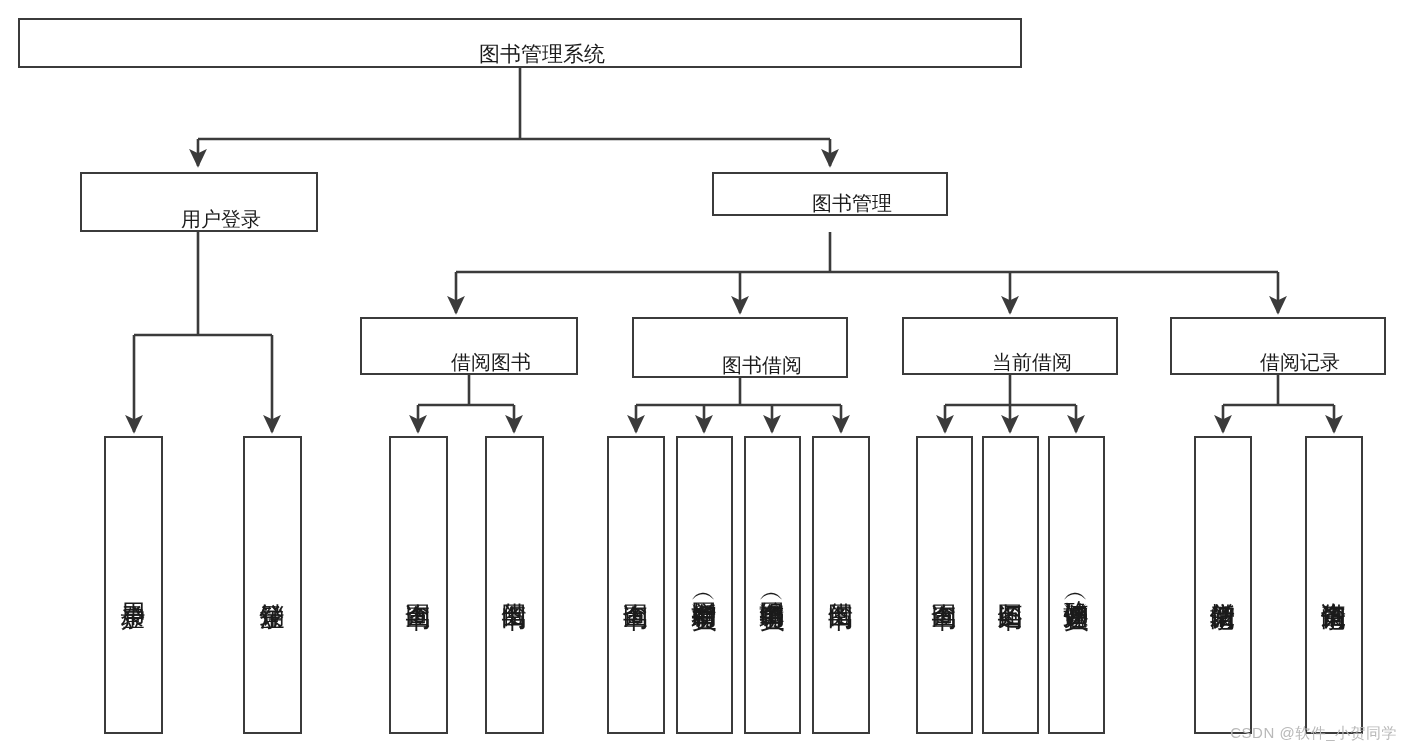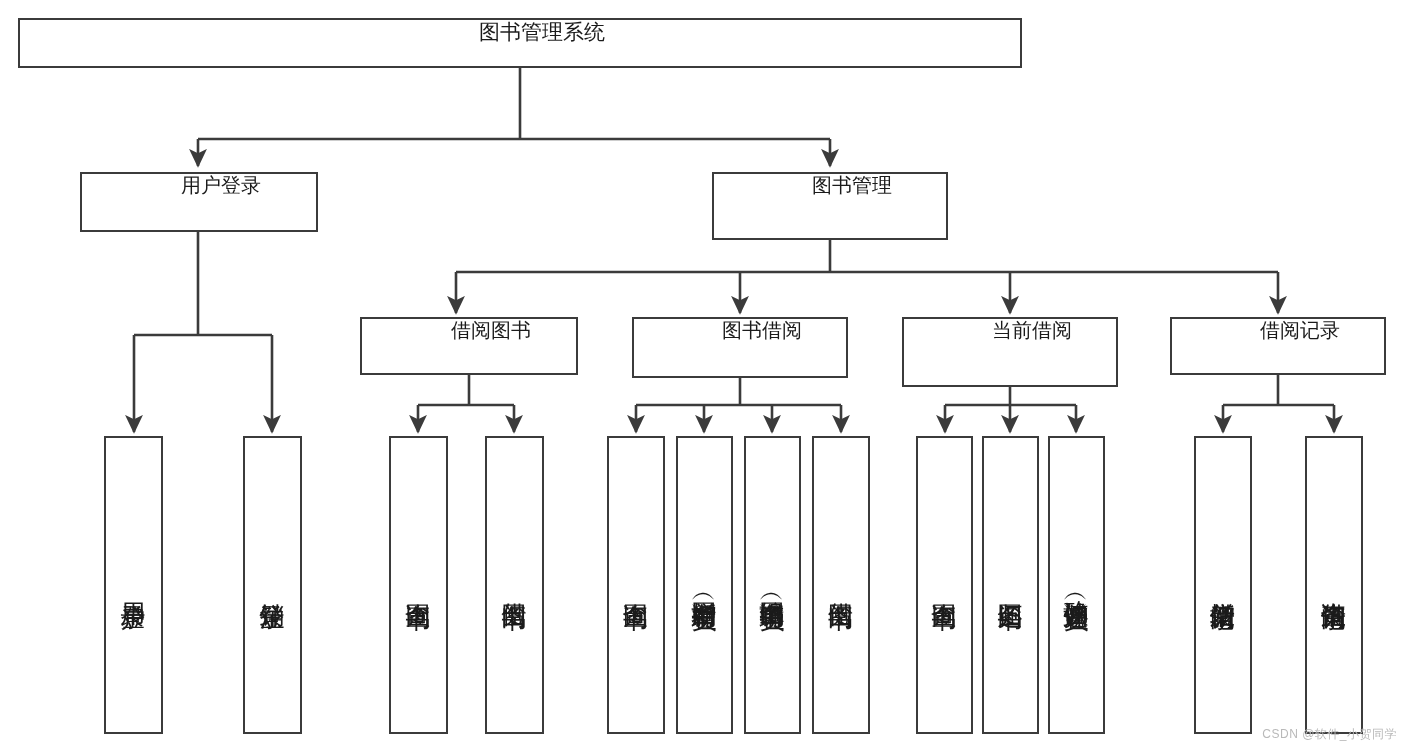--- a/index.html
+++ b/index.html
@@ -25,21 +25,21 @@
     width: 1405px;
     height: 747px;
     pointer-events: none;
   }
   .node {
     position: absolute;
     box-sizing: border-box;
     border: 2px solid #3b3b3b;
     background: #ffffff;
     display: flex;
-    align-items: flex-start;
+    align-items: flex-end;
     justify-content: center;
     color: #1b1b1b;
     line-height: 1.12;
     text-align: center;
     padding-left: 44px;
   }
   .node.level0 {
     font-size: 21px;
   }
   .node.level1 {
@@ -59,21 +59,21 @@
   }
   .node.vert .vtext {
     writing-mode: vertical-rl;
     text-orientation: upright;
     display: block;
   }
   .watermark {
     position: absolute;
     right: 8px;
     bottom: 4px;
-    font-size: 12px;
+    font-size: 15px;
     color: #b9b9b9;
     letter-spacing: 0.5px;
     white-space: nowrap;
     user-select: none;
   }
 </style>
 </head>
 <body>
 
 <div id="canvas">
@@ -128,31 +128,31 @@
     </g>
   </svg>
 
   <div class="node level0" style="left:18px; top:18px; width:1004px; height:50px;">
     <span>图书管理系统</span>
   </div>
 
   <div class="node level1" style="left:80px; top:172px; width:238px; height:60px;">
     <span>用户登录</span>
   </div>
-  <div class="node level1" style="left:712px; top:172px; width:236px; height:68px;">
+  <div class="node level1" style="left:712px; top:172px; width:236px; height:44px;">
     <span>图书管理</span>
   </div>
 
   <div class="node level2" style="left:360px; top:317px; width:218px; height:58px;">
     <span>借阅图书</span>
   </div>
   <div class="node level2" style="left:632px; top:317px; width:216px; height:61px;">
     <span>图书借阅</span>
   </div>
-  <div class="node level2" style="left:902px; top:317px; width:216px; height:70px;">
+  <div class="node level2" style="left:902px; top:317px; width:216px; height:58px;">
     <span>当前借阅</span>
   </div>
   <div class="node level2" style="left:1170px; top:317px; width:216px; height:58px;">
     <span>借阅记录</span>
   </div>
 
   <div class="node vert" style="left:104px; top:436px; width:59px; height:298px; font-size:25px;">
     <span class="vtext">用户登录</span>
   </div>
   <div class="node vert" style="left:243px; top:436px; width:59px; height:298px; font-size:25px;">

